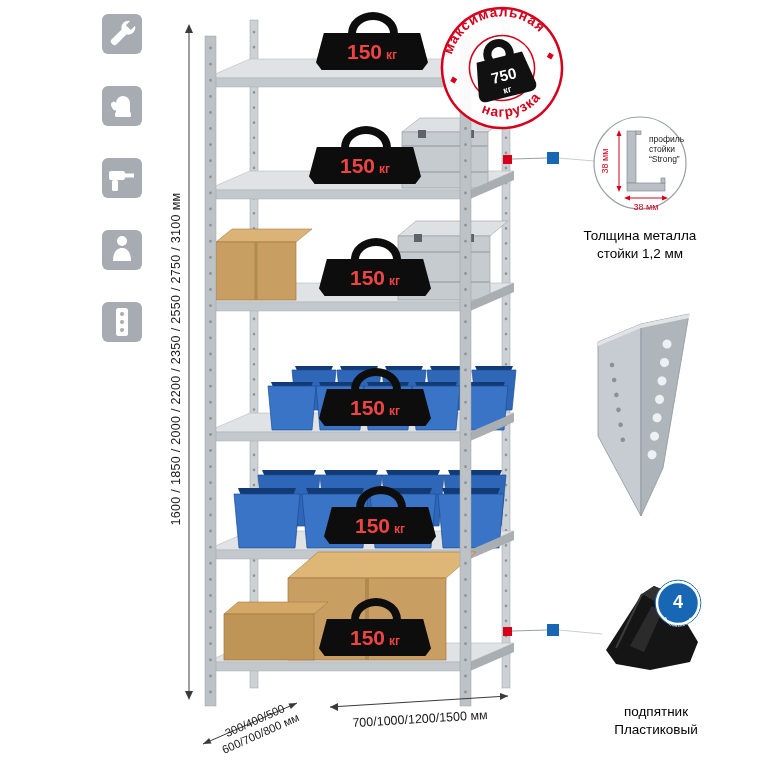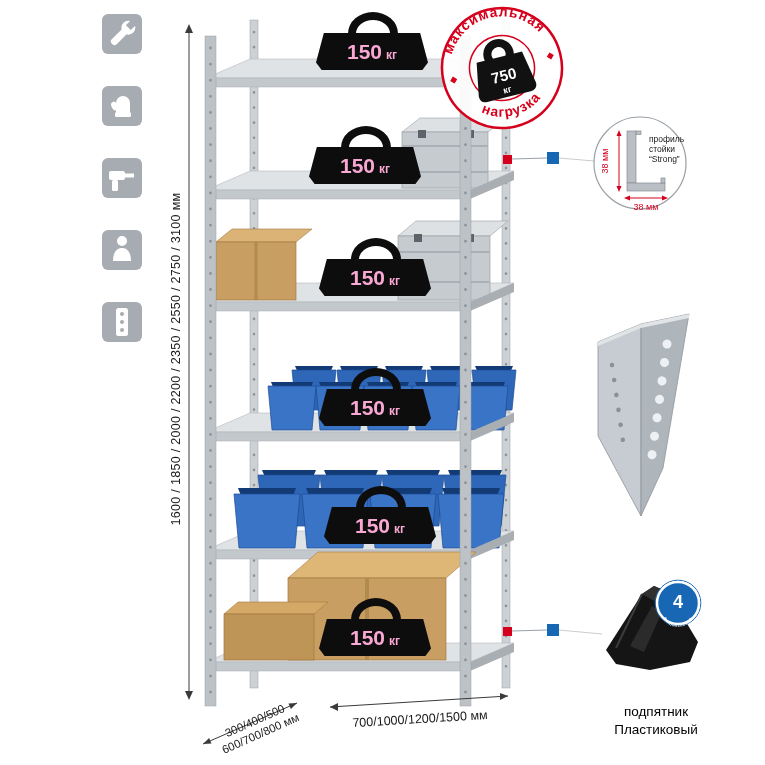--- a/index.html
+++ b/index.html
@@ -10,21 +10,21 @@
   
   .icon-tile{position:absolute;left:102px;width:40px;height:40px;background:#a6acb2;border-radius:6px;
              display:flex;align-items:center;justify-content:center;z-index:2;}
 
   
   .weight-badge{position:absolute;width:112px;height:58px;z-index:3;}
   .wb-handle{position:absolute;left:50%;top:0;width:34px;height:27px;margin-left:-24px;
              border:8px solid #0d0d0d;border-radius:50%;box-sizing:content-box;}
   .wb-body{position:absolute;bottom:0;left:0;right:0;height:37px;background:#0d0d0d;
            clip-path:polygon(7% 0,93% 0,100% 80%,95% 100%,5% 100%,0 80%);
-           display:flex;align-items:center;justify-content:center;gap:4px;color:#f9a8d4;}
+           display:flex;align-items:center;justify-content:center;gap:4px;color:#ef4444;}
   .wb-num{font-size:21px;font-weight:bold;line-height:1;}
   .wb-unit{font-size:12px;font-weight:bold;margin-top:6px;line-height:1;}
 
   
   .stamp{position:absolute;left:438px;top:4px;width:128px;height:128px;transform:rotate(-14deg);z-index:4;}
 
   
   .dim-height-label{position:absolute;left:-89px;top:352px;width:530px;text-align:center;
                     transform:rotate(-90deg);font-size:12.5px;color:#1a1a1a;letter-spacing:.3px;z-index:2;}
   .dim-width-label{position:absolute;left:328px;top:712px;width:184px;text-align:center;
@@ -396,18 +396,22 @@
     </svg>
   </div>
 
   <div class="dim-height-label">1600 / 1850 / 2000 / 2200 / 2350 / 2550 / 2750 / 3100 мм</div>
   <div class="dim-width-label">700/1000/1200/1500 мм</div>
   <div class="dim-depth-label">
     <div>300/400/500</div>
     <div>600/700/800 мм</div>
   </div>
 
+  <div class="callout-caption caption-profile">
+    <div>Толщина металла</div>
+    <div>стойки 1,2 мм</div>
+  </div>
   <div class="callout-caption caption-foot">
     <div>подпятник</div>
     <div>Пластиковый</div>
   </div>
 
 </div>
 
 </body></html>

